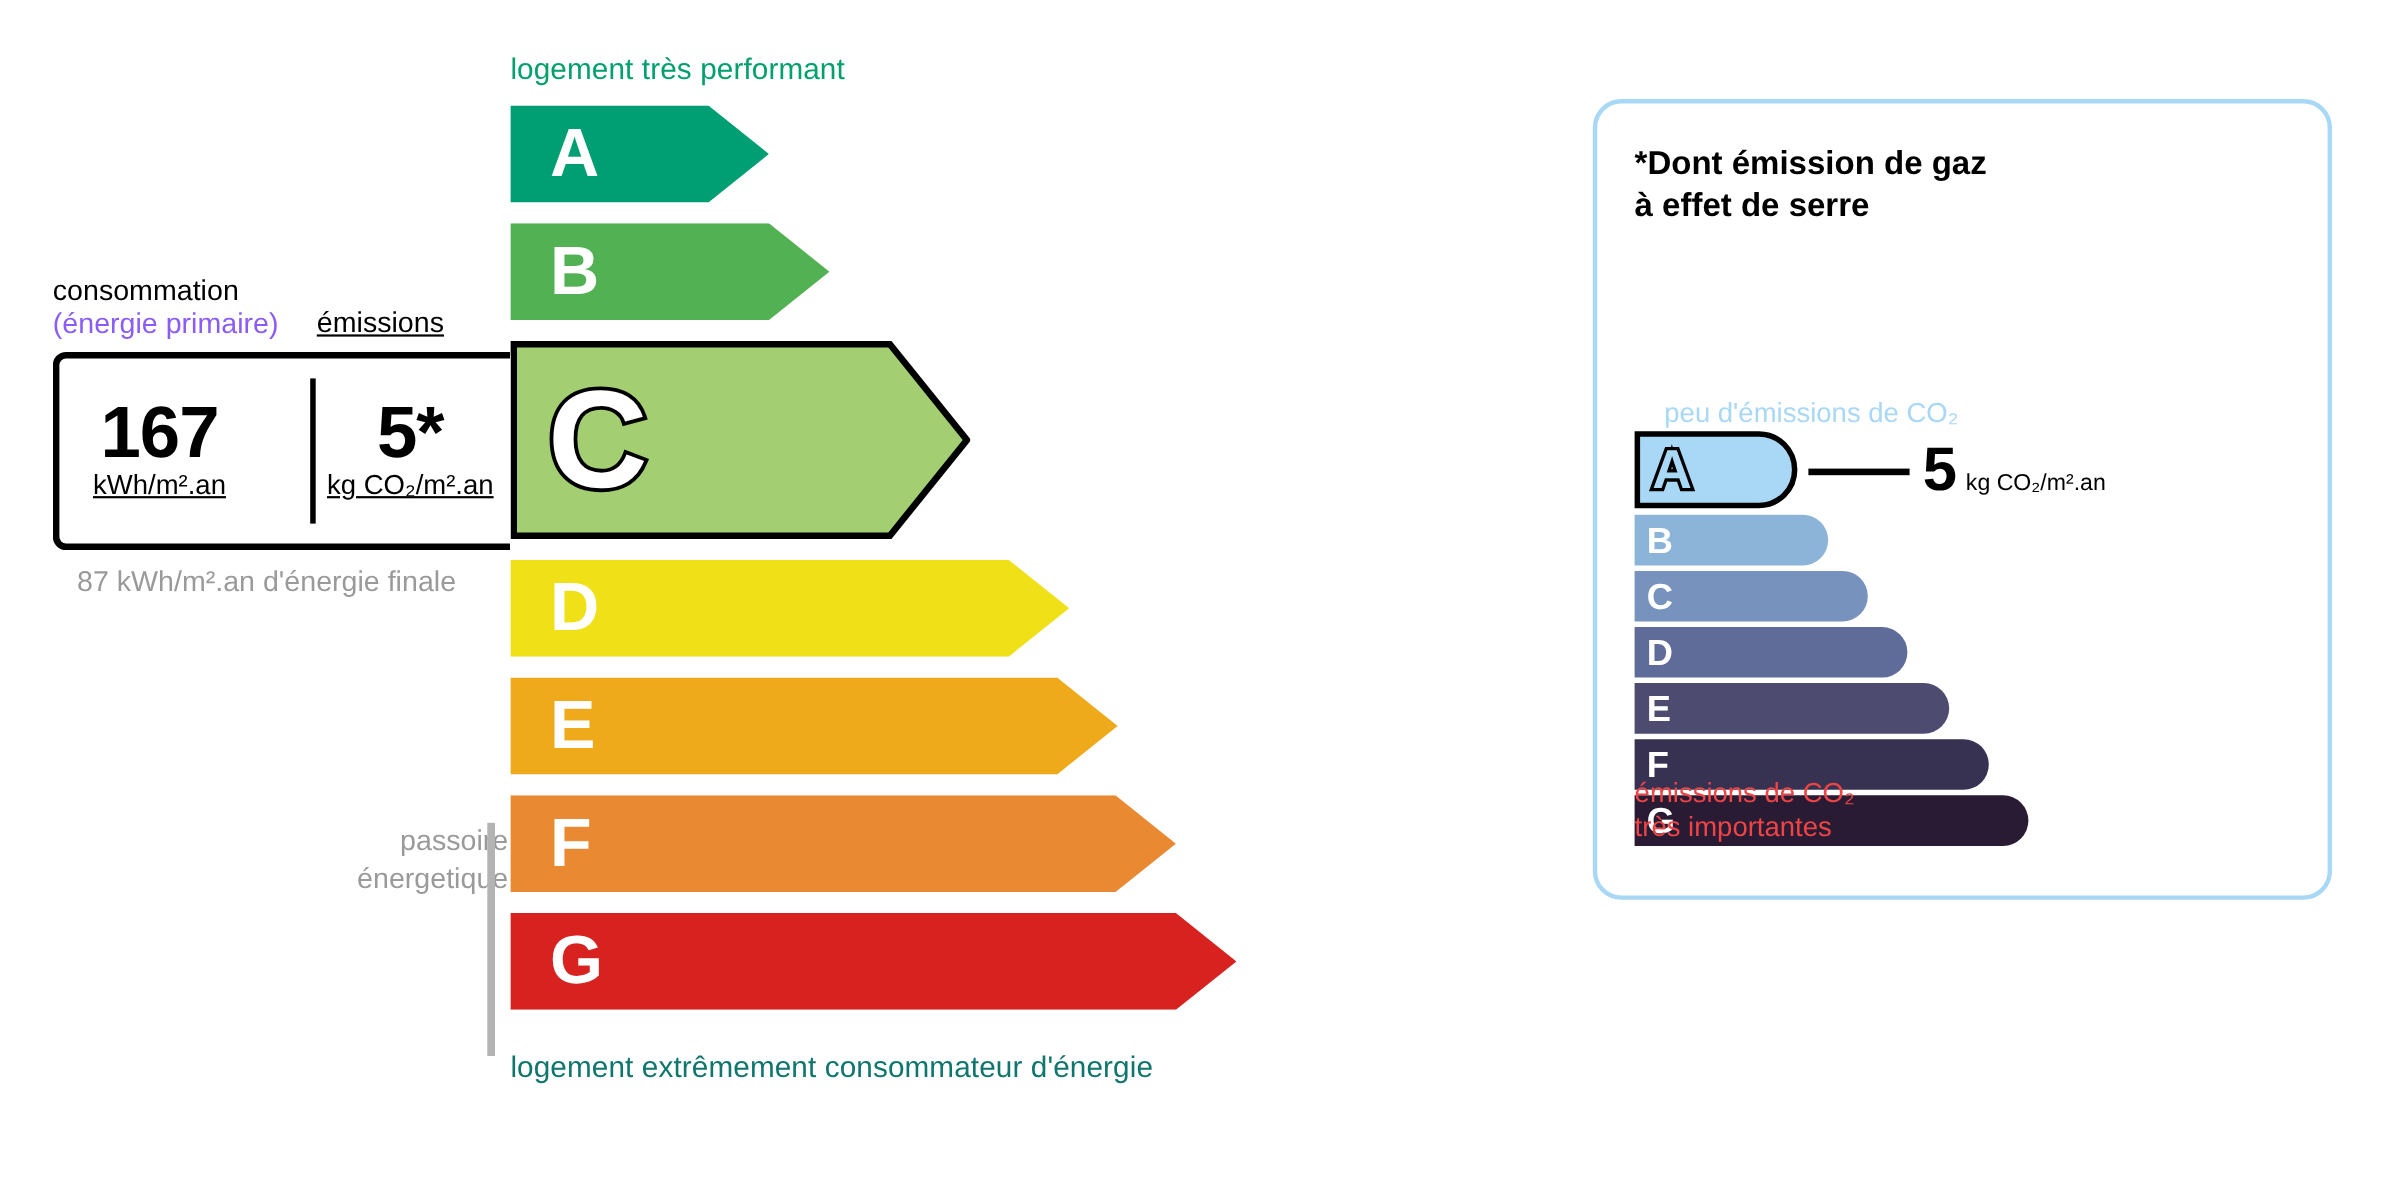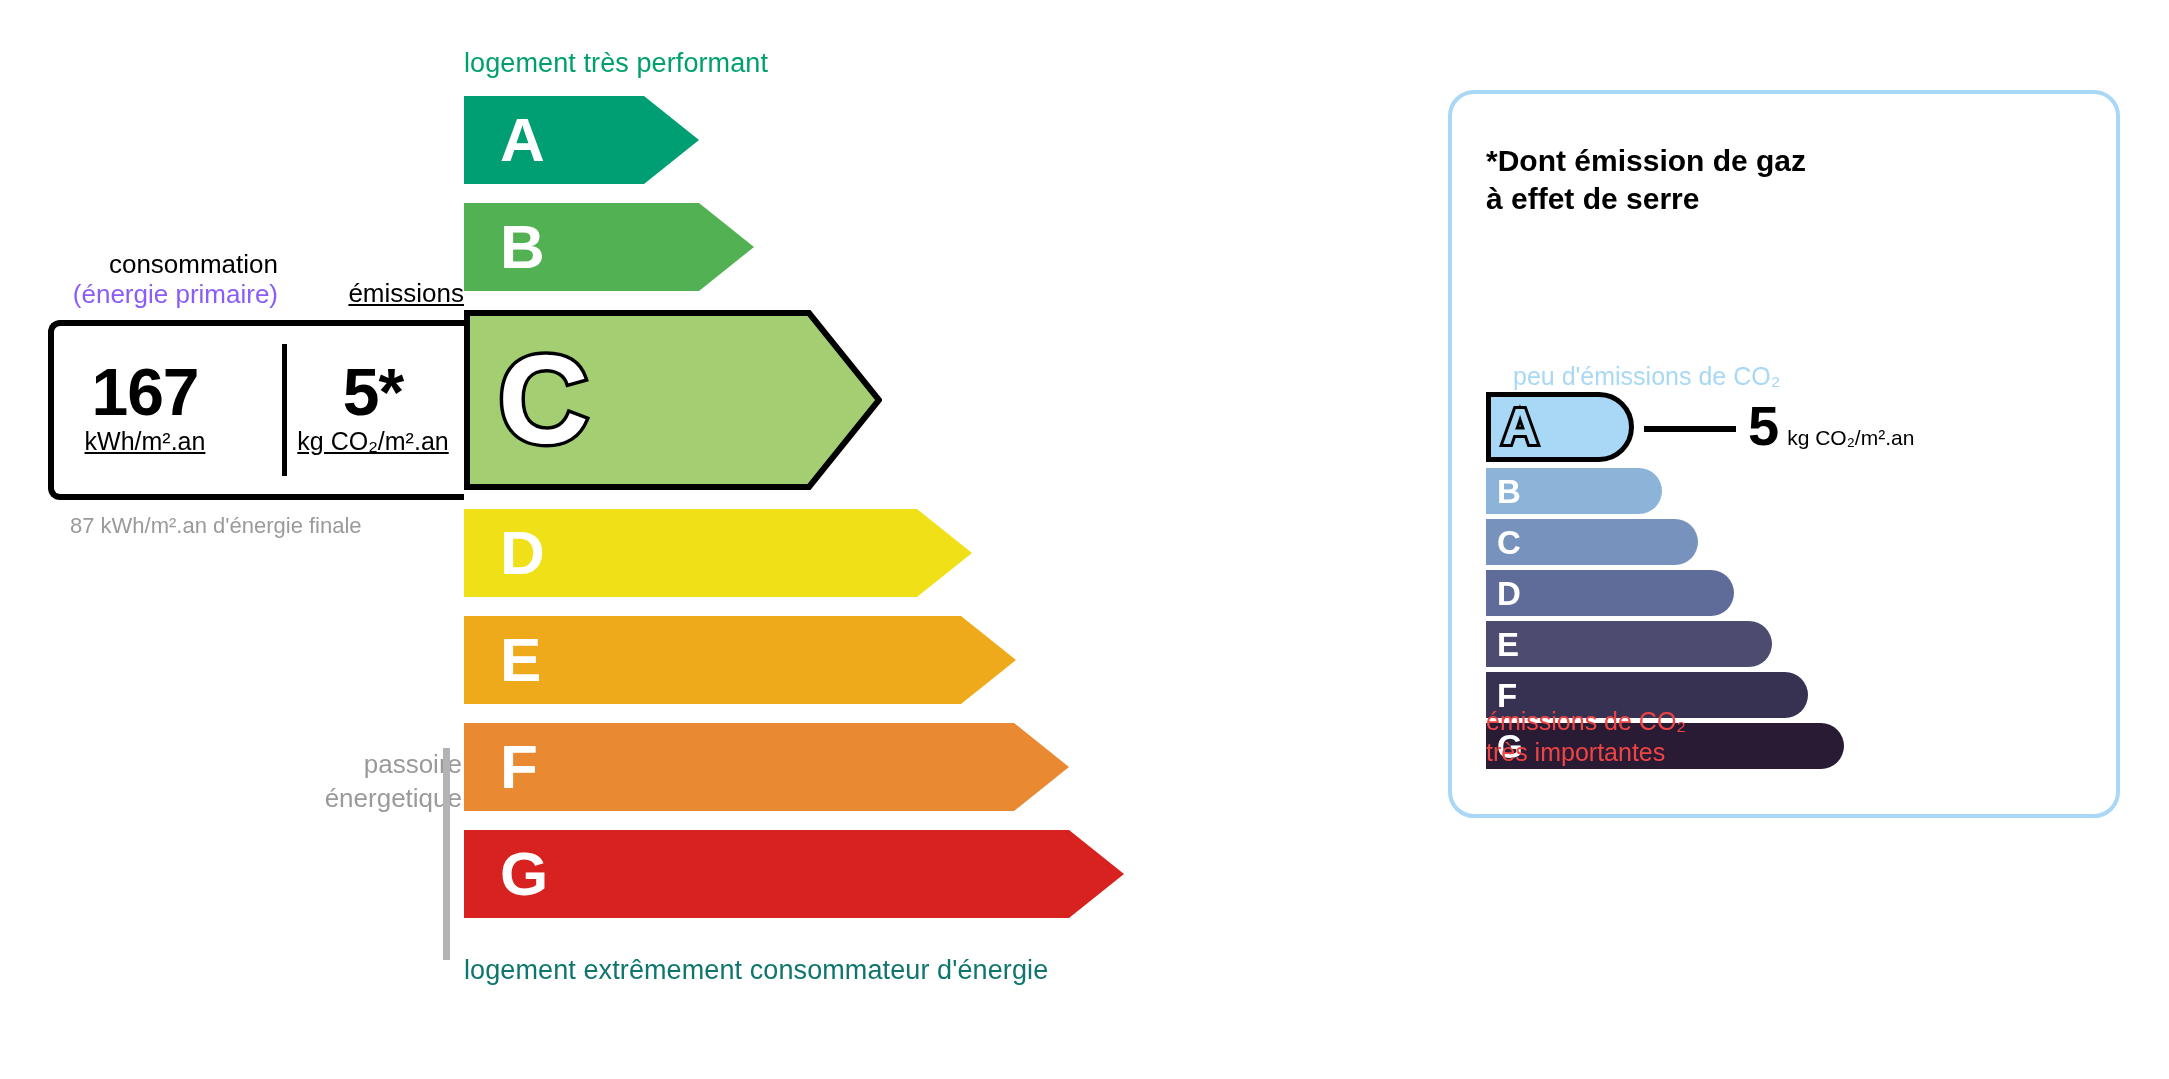--- a/index.html
+++ b/index.html
@@ -120,32 +120,32 @@
     margin-top: 2px;
     white-space: nowrap;
     text-decoration: underline;
   }
 
   .hdr {
     position: absolute;
     font-size: 26px;
     line-height: 1.15;
     color: #000000;
-    text-align: right;
+    text-align: left;
     white-space: nowrap;
   }
   .hdr .sub { color: #8b5cf6; display: block; }
   #hdr-conso { left: 48px; top: 250px; width: 230px; }
   #hdr-emis  { left: 288px; top: 279px; width: 176px; text-decoration: underline; }
 
   .final-energy {
     position: absolute;
     left: 70px;
     top: 512px;
-    font-size: 22px;
+    font-size: 26px;
     line-height: 1.3;
     color: #9a9a9a;
     white-space: nowrap;
   }
 
   
   .passoire-wrap {
     position: absolute;
     left: 272px;
     top: 748px;
@@ -178,21 +178,20 @@
   }
   .co2-title {
     position: absolute;
     left: 34px;
     top: 36px;
     font-size: 30px;
     font-weight: bold;
     line-height: 1.26;
     color: #000000;
     white-space: pre-line;
-    margin-top: 12px;
   }
   .co2-top-caption {
     position: absolute;
     left: 34px;
     top: 268px;
     font-size: 25px;
     color: #a8d8f5;
     white-space: nowrap;
     margin-left: 27px;
   }

